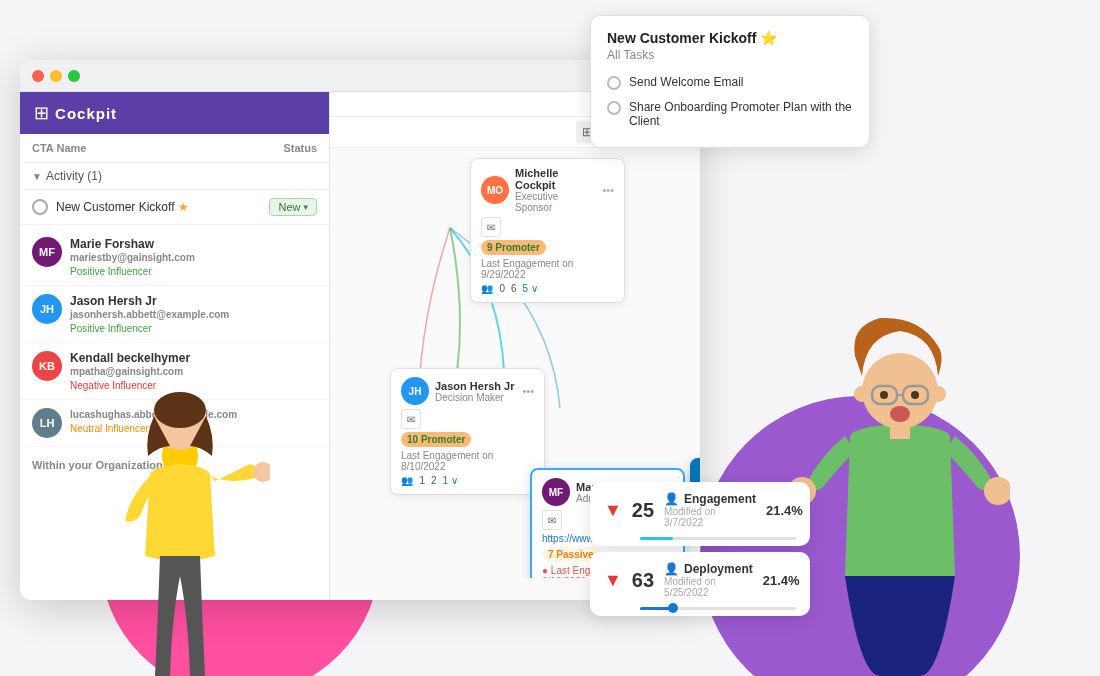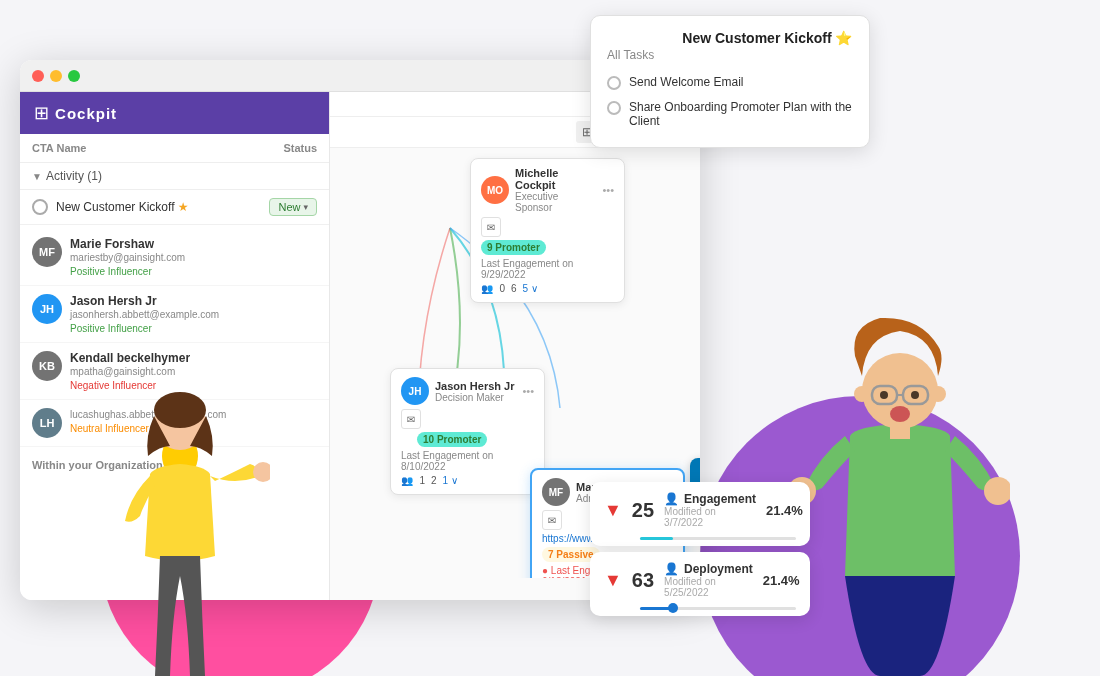--- a/index.html
+++ b/index.html
@@ -158,28 +158,28 @@
       gap: 8px;
       border-bottom: 1px solid #f5f5f5;
     }
     .avatar-circle {
       width: 30px; height: 30px;
       border-radius: 50%;
       display: flex; align-items: center; justify-content: center;
       font-size: 11px; font-weight: 700; color: #fff;
       flex-shrink: 0;
     }
-    .av-mf { background: #737373; }
+    .av-mf { background: #701a75; }
     .av-jh { background: #2196f3; }
-    .av-kb { background: #737373; }
+    .av-kb { background: #ef4444; }
     .av-lh { background: #607d8b; }
 
     .inf-info { flex: 1; }
     .inf-name { font-size: 12px; font-weight: 600; color: #333; }
-    .inf-email { font-size: 10px; color: #888; margin-top: 1px; }
+    .inf-email { font-size: 10px; color: #888; margin-top: 1px; font-weight: bold; }
     .inf-tag {
       font-size: 10px;
       margin-top: 3px;
       font-weight: 500;
     }
     .tag-positive { color: #43a047; }
     .tag-negative { color: #e53935; }
     .tag-neutral { color: #fb8c00; }
 
     .section-label {
@@ -261,21 +261,21 @@
       border-radius: 3px;
       display: flex; align-items: center; justify-content: center;
       font-size: 10px; color: #666;
     }
     .score-badge {
       display: inline-flex; align-items: center; gap: 3px;
       padding: 2px 6px;
       border-radius: 10px;
       font-size: 10px; font-weight: 600;
     }
-    .score-promoter { background: #5eead4; color: #2e7d32; }
+    .score-promoter { background: #fdba74; color: #2e7d32; }
     .score-passive { background: #fff8e1; color: #f57f17; }
     .pc-engagement { font-size: 10px; color: #888; margin: 3px 0; }
     .pc-stats { display: flex; gap: 6px; align-items: center; font-size: 10px; color: #555; }
     .pc-stat-icon { color: #aaa; }
     .expand-btn { color: #1976d2; cursor: pointer; }
 
     
     .person-card.highlighted {
       border: 2px solid #42a5f5;
       box-shadow: 0 2px 12px rgba(66,165,245,0.3);
@@ -300,21 +300,20 @@
       padding: 14px 16px;
       width: 300px;
       box-shadow: 0 4px 20px rgba(0,0,0,0.12);
       z-index: 10;
     }
     .tc-title {
       font-size: 14px;
       font-weight: 700;
       color: #222;
       margin-bottom: 2px;
-      text-align: right;
     }
     .tc-subtitle {
       font-size: 12px;
       color: #888;
       margin-bottom: 8px;
     }
     .tc-task {
       display: flex;
       align-items: flex-start;
       gap: 8px;
@@ -603,21 +602,21 @@
             <div class="pc-avatar av-jh">JH</div>
             <div>
               <div class="pc-name">Jason Hersh Jr</div>
               <div class="pc-role">Decision Maker</div>
             </div>
             <div class="pc-more">•••</div>
           </div>
           <div class="pc-icons">
             <div class="pc-icon-btn">✉</div>
           </div>
-          <div style="margin:3px 16px;">
+          <div style="margin:3px 0;">
             <span class="score-badge score-promoter">10 Promoter</span>
           </div>
           <div class="pc-engagement">Last Engagement on 8/10/2022</div>
           <div class="pc-stats">
             <span class="pc-stat-icon">👥</span>
             <span>1</span>
             <span>2</span>
             <span class="expand-btn">1 ∨</span>
           </div>
         </div>

